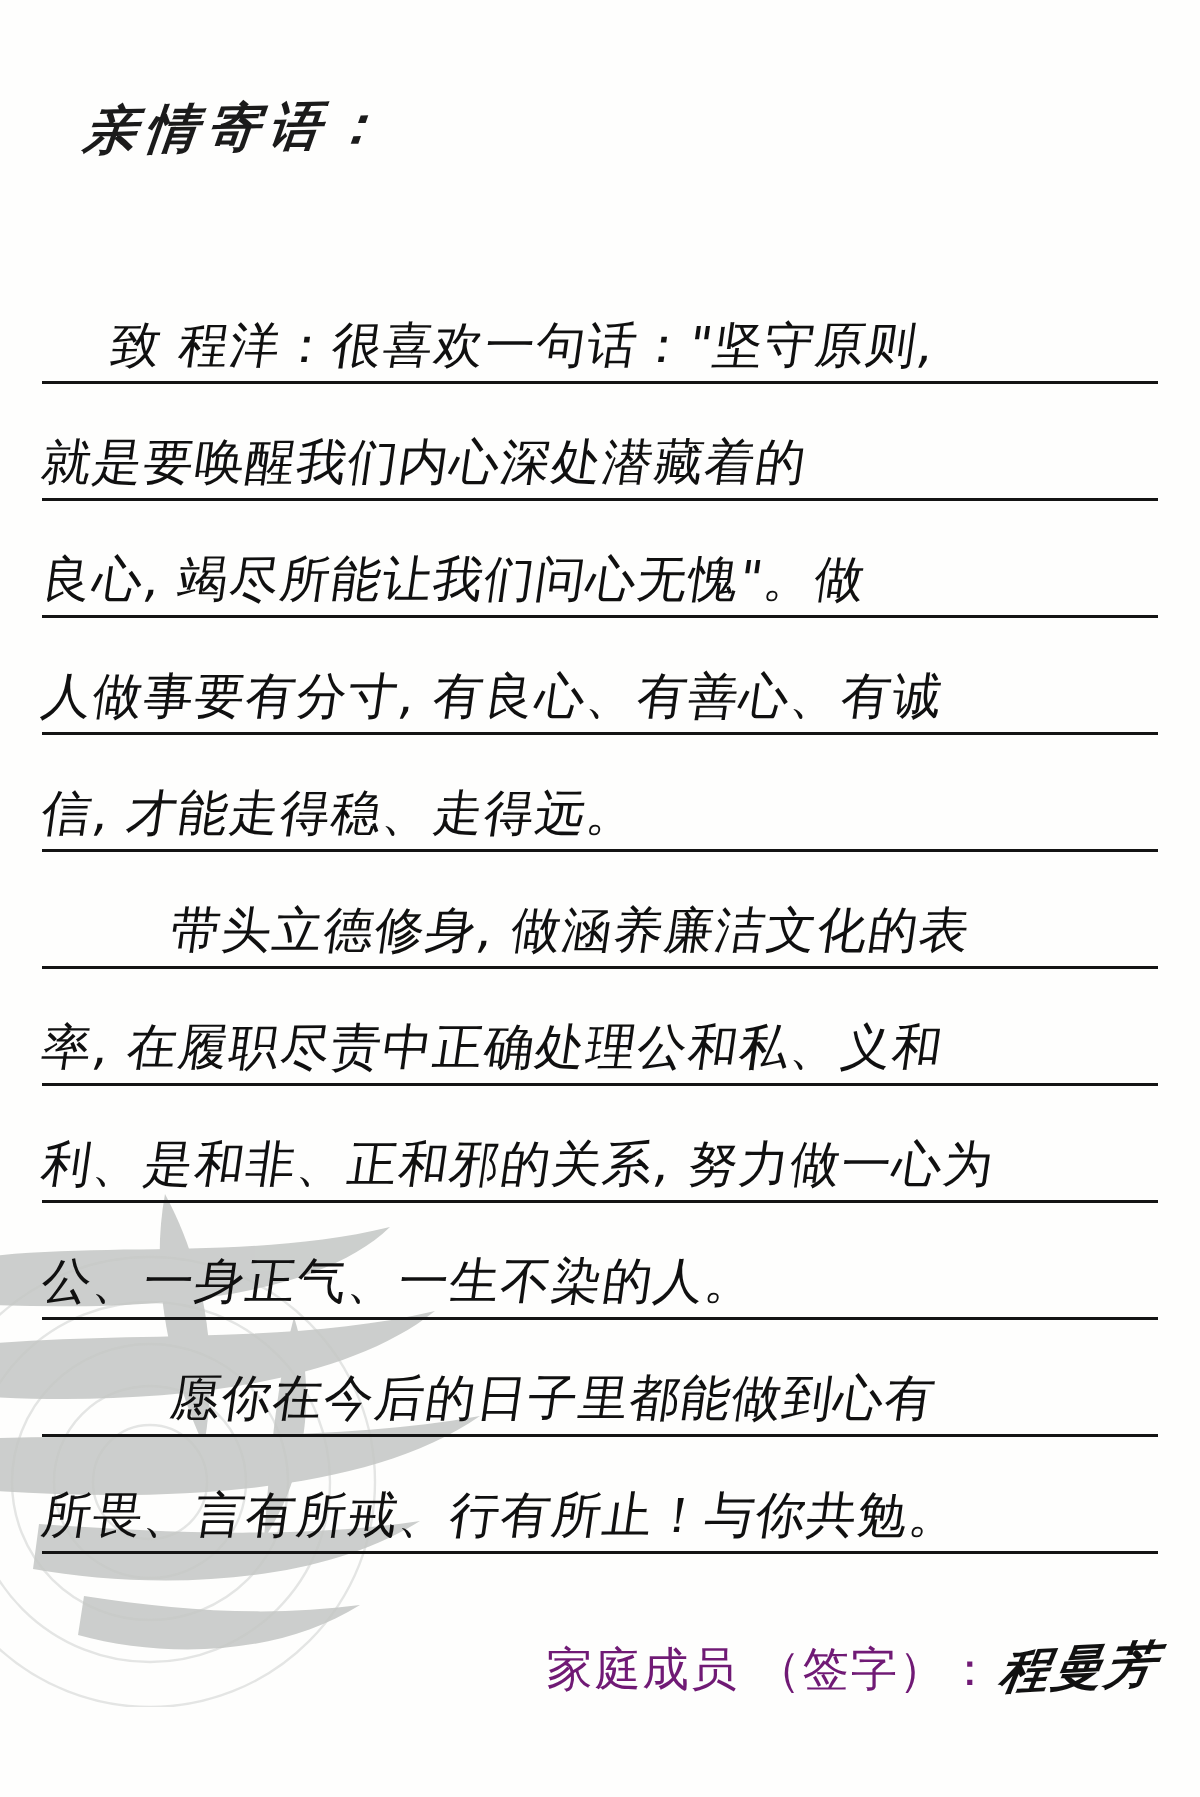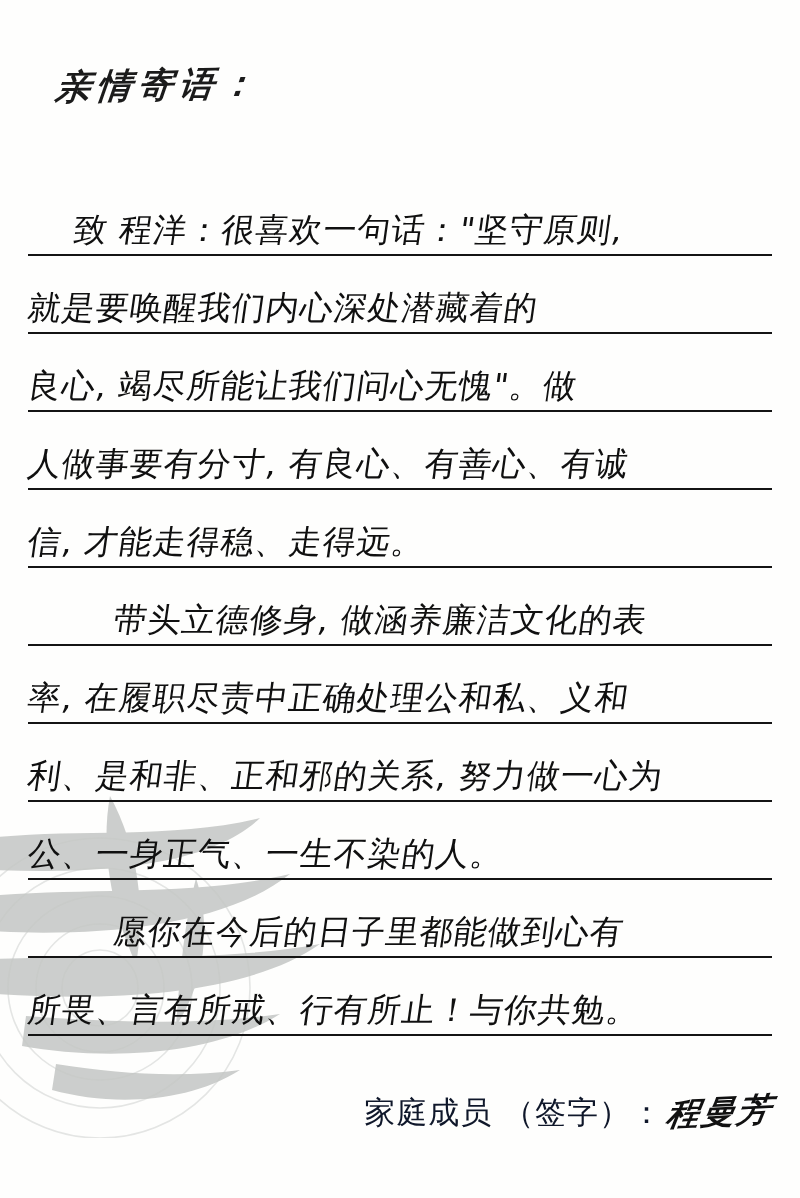--- a/index.html
+++ b/index.html
@@ -82,21 +82,21 @@
     top: 1090px;
     width: 744px;
     display: flex;
     align-items: baseline;
     justify-content: flex-end;
     padding-right: 6px;
   }
   .sig-label {
     font-family: "DejaVu Sans", sans-serif;
     font-size: 31px;
-    color: #0f172a;
+    color: #701a75;
     letter-spacing: 1px;
   }
   .sig-name {
     font-family: "DejaVu Sans", sans-serif;
     font-size: 33px;
     font-style: italic;
     font-weight: bold;
     color: #111;
     transform: skewX(-12deg) rotate(-3deg);
     margin-left: 4px;

